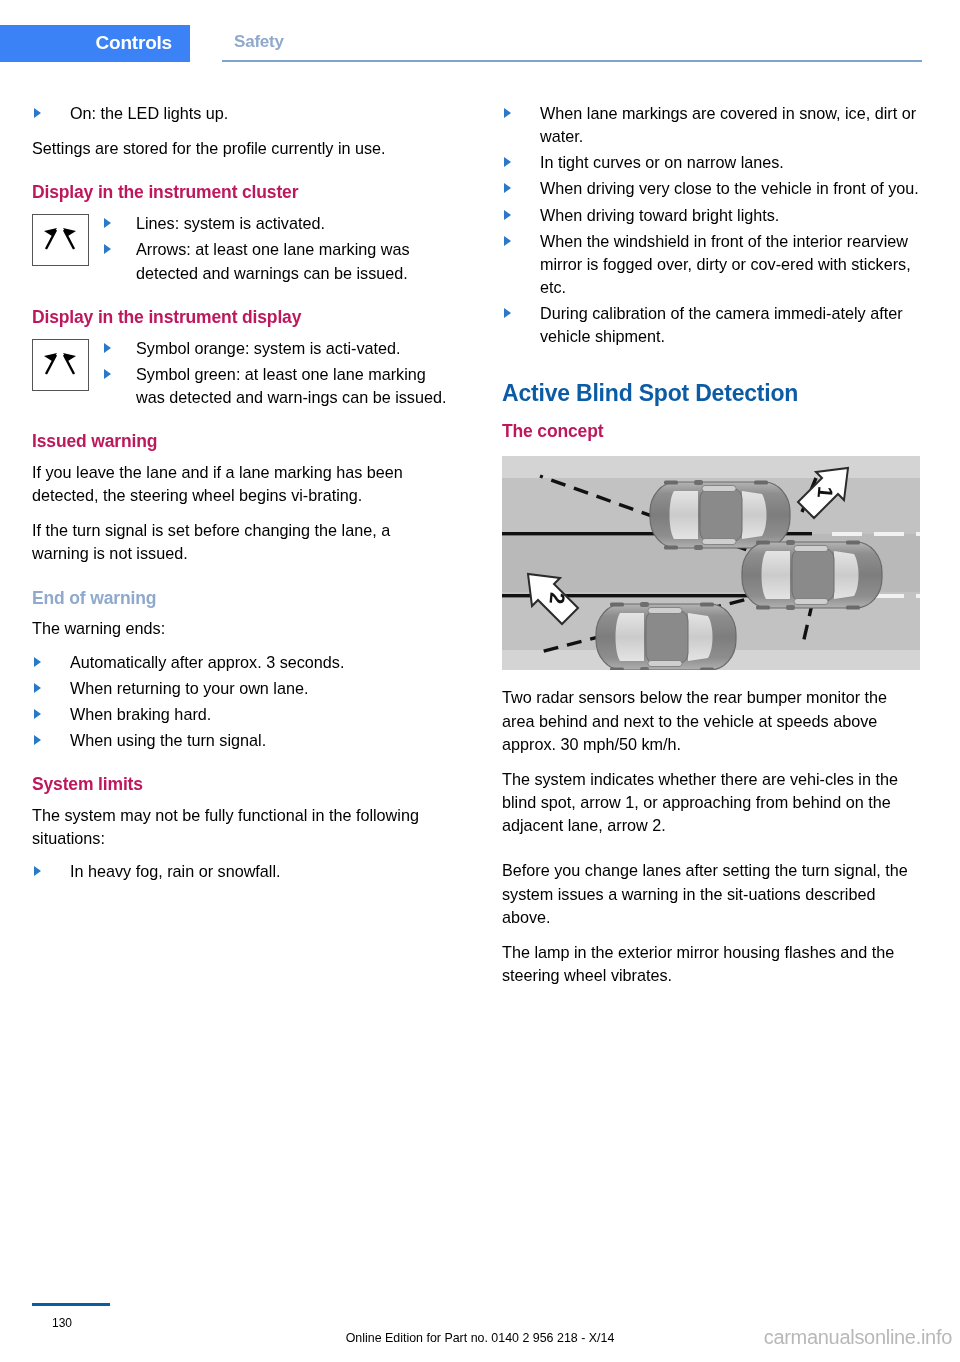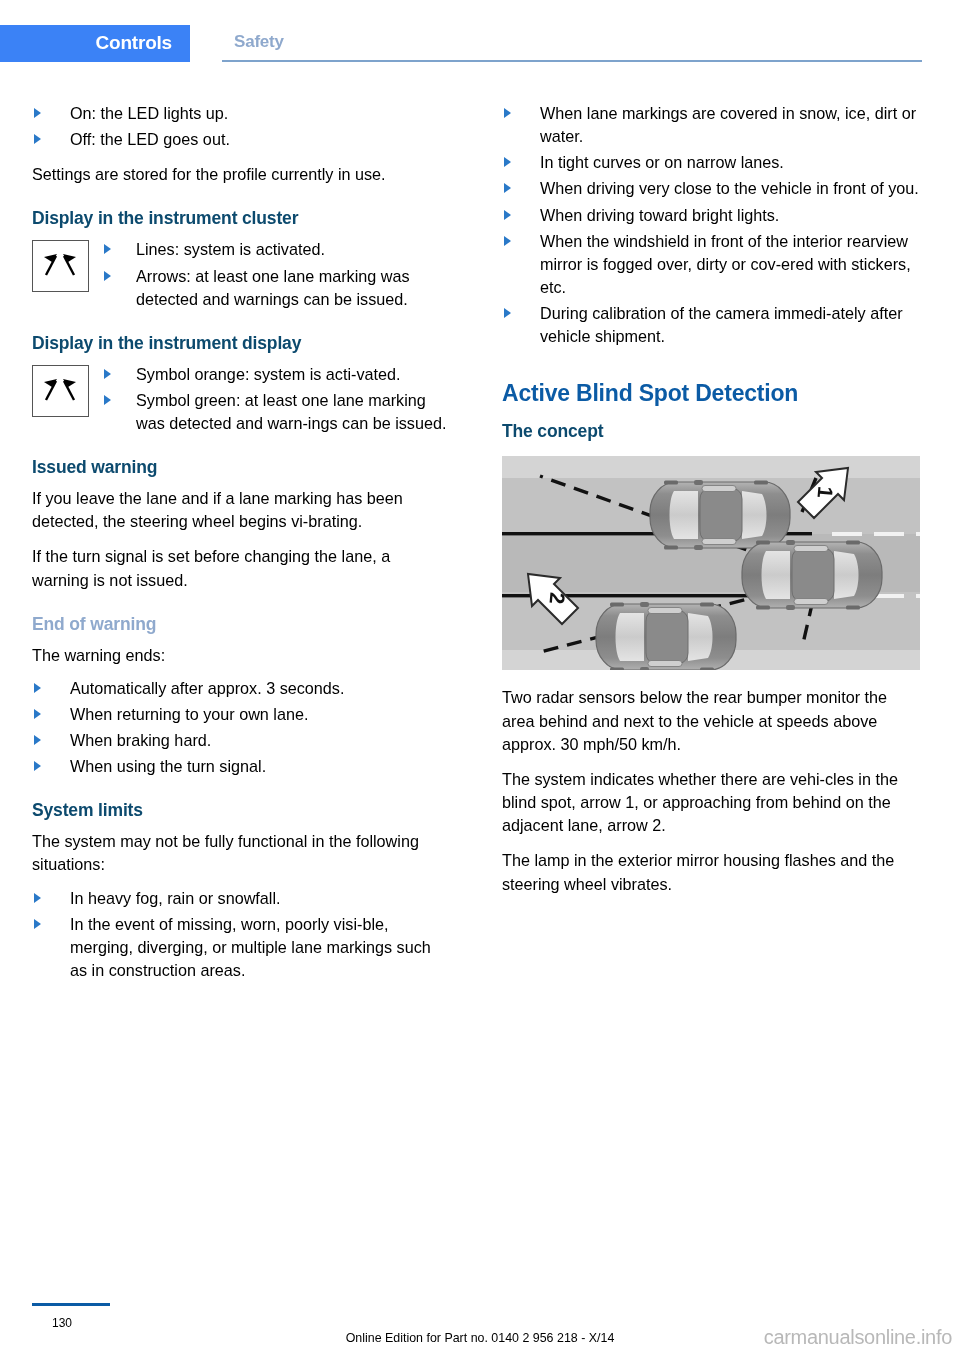--- a/index.html
+++ b/index.html
@@ -68,21 +68,21 @@
     font-size: 23px;
     font-weight: bold;
     color: #0b5ba5;
     margin: 30px 0 14px 0;
     line-height: 1.22;
     letter-spacing: -0.2px;
   }
   .h2 {
     font-size: 17.5px;
     font-weight: bold;
-    color: #0c4a6e;
+    color: #be185d;
     margin: 22px 0 8px 0;
     line-height: 1.25;
     letter-spacing: -0.15px;
   }
   .h2.muted { color: #8fa9cd; }
   .h2.first { margin-top: 0; }
 
   p.para {
     font-size: 16.2px;
     line-height: 1.43;
@@ -193,24 +193,20 @@
   <div class="header-tab-inactive">Safety</div>
   <div class="header-rule"></div>
 </div>
 
 <div class="col col-left">
 
   <ul class="blist">
     <li>
       <span class="tri"></span>
       <span>On: the LED lights up.</span>
-    </li>
-    <li>
-      <span class="tri"></span>
-      <span>Off: the LED goes out.</span>
     </li>
   </ul>
 
   <p class="para">Settings are stored for the profile currently in use.</p>
 
   <h2 class="h2">Display in the instrument cluster</h2>
 
   <div class="symbol-row">
     <div class="symbol-box">
       <svg width="54" height="49" viewBox="0 0 54 49">
@@ -284,24 +280,20 @@
     </li>
   </ul>
 
   <h2 class="h2">System limits</h2>
   <p class="para tight">The system may not be fully functional in the following situations:</p>
   <ul class="blist">
     <li>
       <span class="tri"></span>
       <span>In heavy fog, rain or snowfall.</span>
     </li>
-    <li>
-      <span class="tri"></span>
-      <span>In the event of missing, worn, poorly visi-ble, merging, diverging, or multiple lane markings such as in construction areas.</span>
-    </li>
   </ul>
 
 </div>
 
 <div class="col col-right">
 
   <ul class="blist">
     <li>
       <span class="tri"></span>
       <span>When lane markings are covered in snow, ice, dirt or water.</span>
@@ -414,20 +406,21 @@
 
       <g transform="translate(22,118)">
         <path d="M54,34 L30,10 L36,4 L4,0 L8,32 L14,26 L38,50 Z" fill="#ffffff" stroke="#2b2b2b" stroke-width="2"></path>
         <text x="30" y="28" transform="rotate(95 30 24)" font-family="'Liberation Sans', sans-serif" font-size="21" font-weight="bold" fill="#111" text-anchor="middle">2</text>
       </g>
     </svg>
   </div>
 
   <p class="para">Two radar sensors below the rear bumper monitor the area behind and next to the vehicle at speeds above approx. 30 mph/50 km/h.</p>
   <p class="para">The system indicates whether there are vehi-cles in the blind spot, arrow 1, or approaching from behind on the adjacent lane, arrow 2.</p>
+  <p class="para gap">Before you change lanes after setting the turn signal, the system issues a warning in the sit-uations described above.</p>
   <p class="para">The lamp in the exterior mirror housing flashes and the steering wheel vibrates.</p>
 
 </div>
 
 <div class="footer-rule"></div>
 <div class="page-number">130</div>
 <div class="footer-note">Online Edition for Part no. 0140 2 956 218 - X/14</div>
 <div class="watermark">carmanualsonline.info</div>
 
 </body></html>

